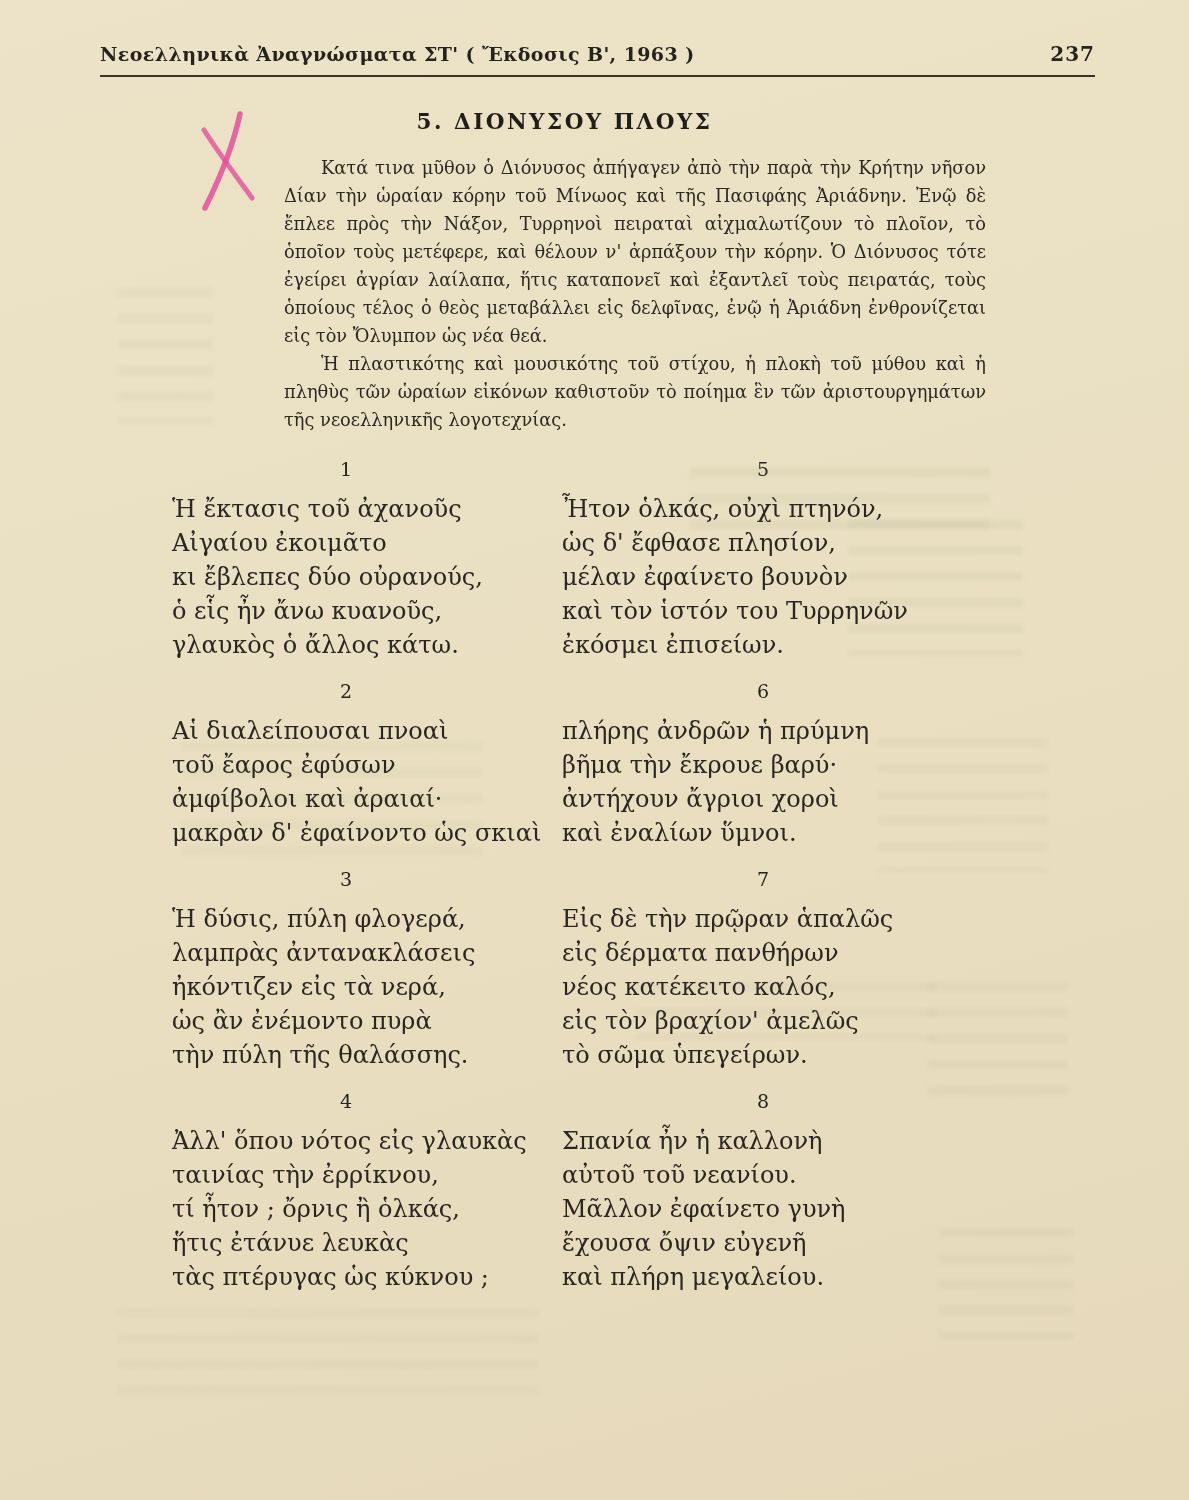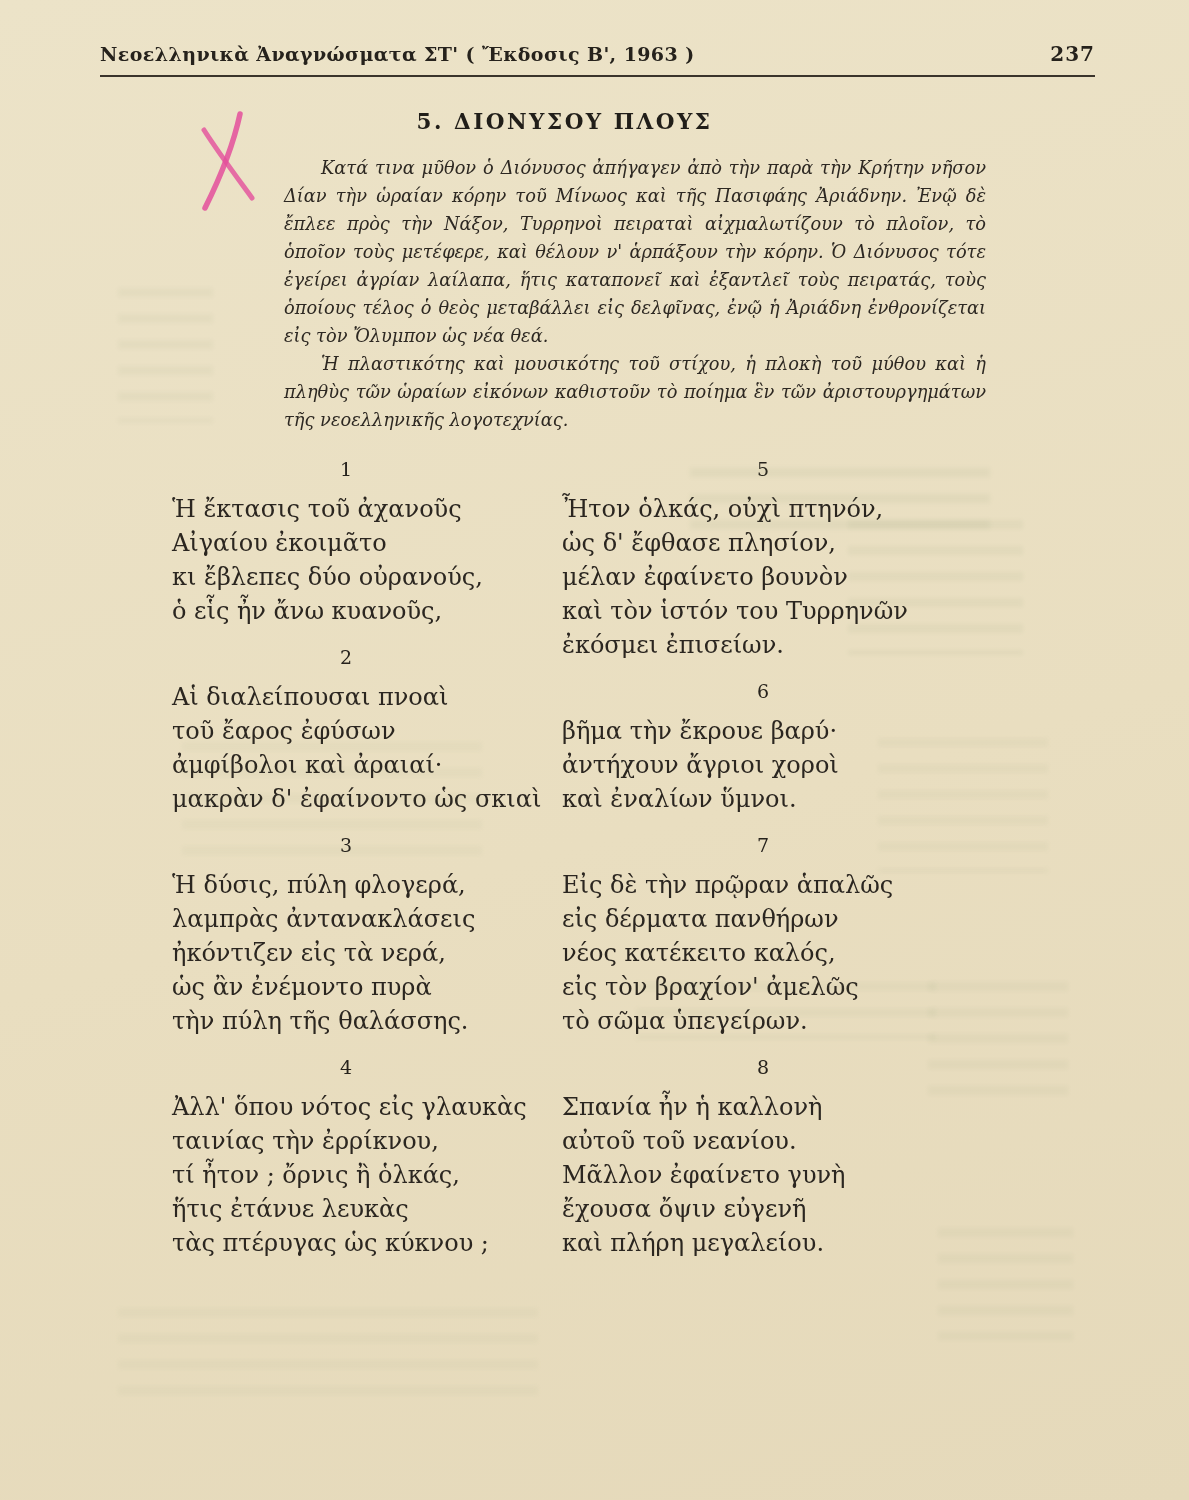--- a/index.html
+++ b/index.html
@@ -32,21 +32,21 @@
 
   
   .x-mark{position:absolute;left:196px;top:110px;width:64px;height:102px;}
 
   
   .intro{
     margin:20px 0 0 284px;width:702px;
     font-size:17.8px;line-height:28px;
     text-align:justify;color:#2d2822;
   }
-  .intro p{margin:0;text-indent:37px;font-style:italic;}
+  .intro p{margin:0;text-indent:37px;}
 
   
   .poem{display:flex;margin:24px 0 0 172px;}
   .poem-col{width:390px;flex:none;}
   .stanza-num{
     width:348px;text-align:center;
     font-size:19px;line-height:22px;
     margin:18px 0 12px;color:#26221c;
   }
   .poem-col-right .stanza-num{width:402px;}
@@ -96,20 +96,21 @@
   <section class="poem">
 
     <div class="poem-col poem-col-left">
 
       <div class="stanza">
         <div class="stanza-num">1</div>
         <div class="verse">Ἡ ἔκτασις τοῦ ἀχανοῦς</div>
         <div class="verse">Αἰγαίου ἐκοιμᾶτο</div>
         <div class="verse">κι ἔβλεπες δύο οὐρανούς,</div>
         <div class="verse">ὁ εἷς ἦν ἄνω κυανοῦς,</div>
+        <div class="verse">γλαυκὸς ὁ ἄλλος κάτω.</div>
       </div>
 
       <div class="stanza">
         <div class="stanza-num">2</div>
         <div class="verse">Αἱ διαλείπουσαι πνοαὶ</div>
         <div class="verse">τοῦ ἔαρος ἐφύσων</div>
         <div class="verse">ἀμφίβολοι καὶ ἀραιαί·</div>
         <div class="verse">μακρὰν δ' ἐφαίνοντο ὡς σκιαὶ</div>
       </div>
 
@@ -139,20 +140,21 @@
         <div class="stanza-num">5</div>
         <div class="verse">Ἦτον ὁλκάς, οὐχὶ πτηνόν,</div>
         <div class="verse">ὡς δ' ἔφθασε πλησίον,</div>
         <div class="verse">μέλαν ἐφαίνετο βουνὸν</div>
         <div class="verse">καὶ τὸν ἱστόν του Τυρρηνῶν</div>
         <div class="verse">ἐκόσμει ἐπισείων.</div>
       </div>
 
       <div class="stanza">
         <div class="stanza-num">6</div>
+        <div class="verse">πλήρης ἀνδρῶν ἡ πρύμνη</div>
         <div class="verse">βῆμα τὴν ἔκρουε βαρύ·</div>
         <div class="verse">ἀντήχουν ἄγριοι χοροὶ</div>
         <div class="verse">καὶ ἐναλίων ὕμνοι.</div>
       </div>
 
       <div class="stanza">
         <div class="stanza-num">7</div>
         <div class="verse">Εἰς δὲ τὴν πρῷραν ἁπαλῶς</div>
         <div class="verse">εἰς δέρματα πανθήρων</div>
         <div class="verse">νέος κατέκειτο καλός,</div>

